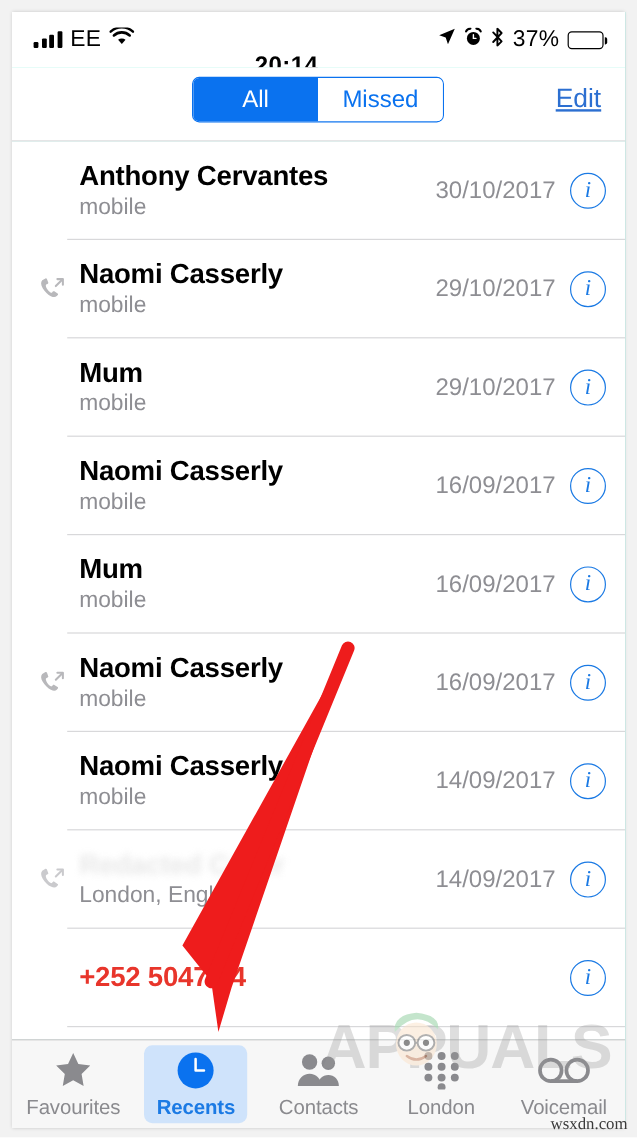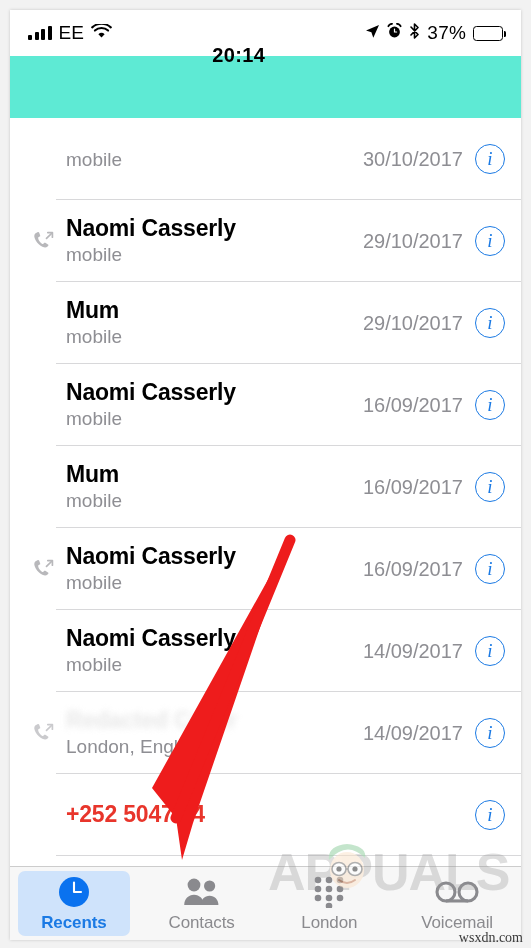--- a/index.html
+++ b/index.html
@@ -247,26 +247,34 @@
           </svg>
         </span>
         <span class="battery-pct">37%</span>
         <span class="batt-shell">
           <span class="batt-fill" style="width: 37%;"></span>
           <span class="batt-cap"></span>
         </span>
       </div>
     </div>
 
+    <div id="nav-bar">
+      <div id="segmented">
+        <div class="seg active">All</div>
+        <div class="seg">Missed</div>
+      </div>
+      <div id="edit-button">Edit</div>
+    </div>
 
     <div id="call-list">
 
       <div class="call-row">
         <span class="call-dir-icon"></span>
         <div class="row-main">
+          <div class="row-name">Anthony Cervantes</div>
           <div class="row-sub">mobile</div>
         </div>
         <div class="row-date">30/10/2017</div>
         <div class="info-button">i</div>
       </div>
 
       <div class="call-row">
         <span class="call-dir-icon">
           <svg width="22" height="20" viewBox="0 0 22 20">
             <path d="M3.2 2.6 c-1.3 1.3 -1.3 3.6 0.4 6.6 c1.7 3.1 4.5 5.5 6.8 6.6 c2.3 1.1 3.9 0.9 4.9 -0.1 l0.9 -0.9 c0.4 -0.4 0.3 -0.9 -0.2 -1.2 l-2.7 -1.8 c-0.5 -0.3 -1 -0.2 -1.3 0.2 l-0.6 0.7 c-0.3 0.3 -0.6 0.4 -1 0.2 c-1 -0.5 -2.2 -1.6 -3.1 -3 c-0.9 -1.4 -1.2 -2.6 -1.1 -3.2 c0 -0.4 0.2 -0.6 0.6 -0.8 l0.9 -0.3 c0.5 -0.2 0.7 -0.6 0.5 -1.1 l-1.1 -3 c-0.2 -0.5 -0.7 -0.7 -1.2 -0.5 Z" fill="#b8b8bb"></path>
@@ -359,20 +367,28 @@
         <div class="row-main">
           <div class="row-name missed">+252 50470 4</div>
         </div>
         <div class="info-button">i</div>
       </div>
 
     </div>
 
     <div id="tab-bar">
 
+      <div class="tab-item">
+        <span class="tab-icon">
+          <svg width="32" height="31" viewBox="0 0 32 31">
+            <path d="M16 1.5 L20.3 10.6 L30.2 12 L23 19.1 L24.7 29 L16 24.3 L7.3 29 L9 19.1 L1.8 12 L11.7 10.6 Z" fill="#8a8a8e"></path>
+          </svg>
+        </span>
+        <span class="tab-label">Favourites</span>
+      </div>
 
       <div class="tab-item active">
         <span class="tab-highlight"></span>
         <span class="tab-icon">
           <svg width="32" height="32" viewBox="0 0 32 32">
             <circle cx="16" cy="16" r="15" fill="#0a72ef"></circle>
             <path d="M16 6.5 L16 16 L23 16" stroke="#ffffff" stroke-width="2.1" fill="none" stroke-linecap="round" stroke-linejoin="round"></path>
           </svg>
         </span>
         <span class="tab-label">Recents</span>

